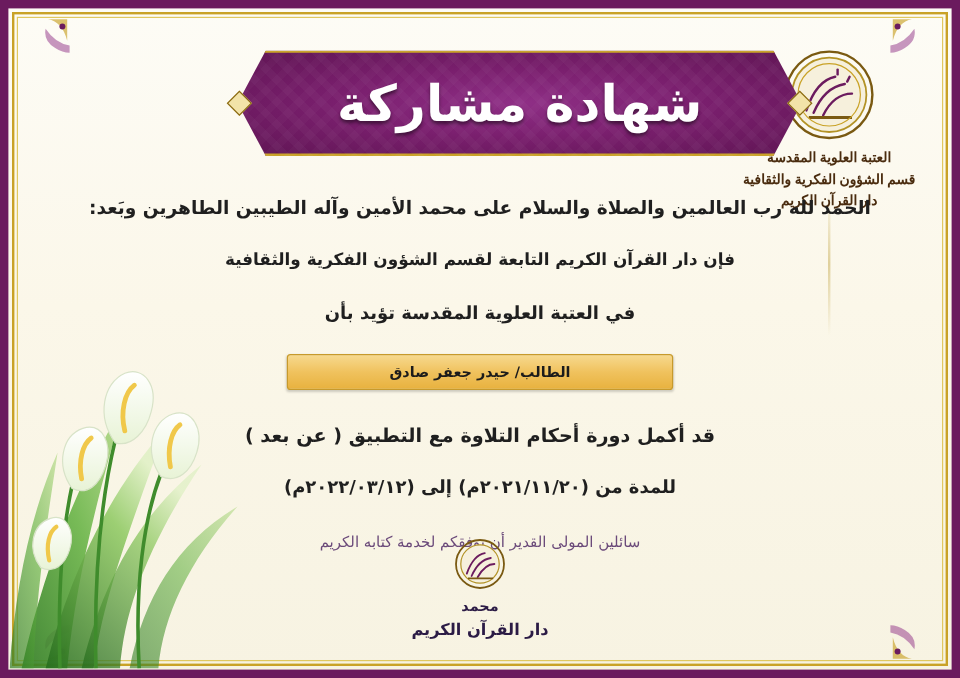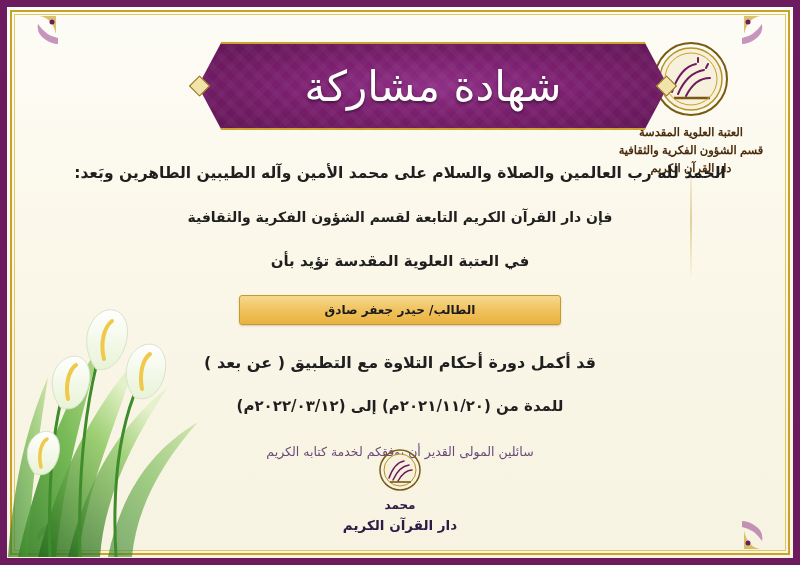--- a/index.html
+++ b/index.html
@@ -90,21 +90,21 @@
       repeating-linear-gradient(-45deg, rgba(255,255,255,.07) 0 6px, transparent 6px 13px);
   }
   .ribbon-text {
     position: absolute;
     inset: 0;
     display: flex;
     align-items: center;
     justify-content: center;
     color: #ffffff;
     font-size: 42px;
-    font-weight: normal;
+    font-weight: bold;
     letter-spacing: 2px;
     text-shadow: 0 2px 3px rgba(0,0,0,.45);
     font-family: "DejaVu Sans", "Liberation Sans", sans-serif;
   }
   .ribbon-diamond {
     position: absolute;
     top: 50%;
     width: 13px;
     height: 13px;
     background: #f2e3a8;
@@ -126,21 +126,21 @@
     width: 78px;
     height: 78px;
     margin: 0 auto 6px auto;
   }
   .emblem svg { width: 100%; height: 100%; display: block; }
   .emblem-caption {
     color: #4a2c0f;
     font-size: 11.5px;
     line-height: 1.55;
     font-weight: bold;
-    font-family: Liberation Sans, sans-serif;
+    font-family: Liberation Serif, serif;
   }
 
   
   .body-text {
     position: absolute;
     top: 162px;
     right: 40px;
     left: 40px;
     text-align: center;
     color: #2b2b2b;

